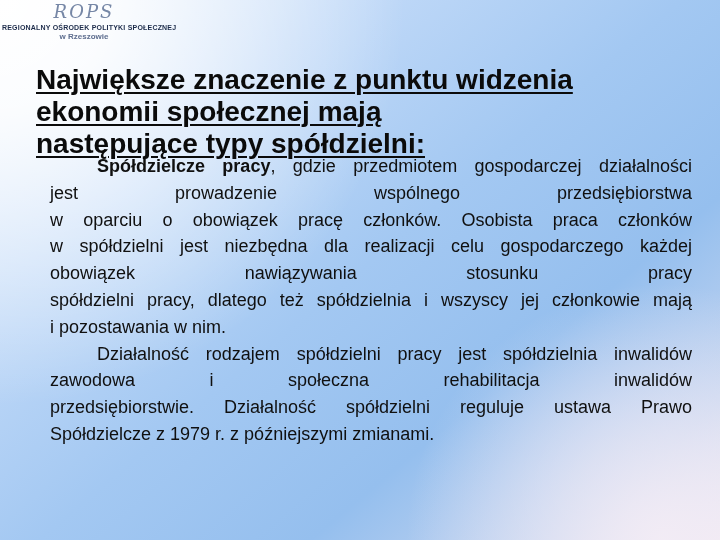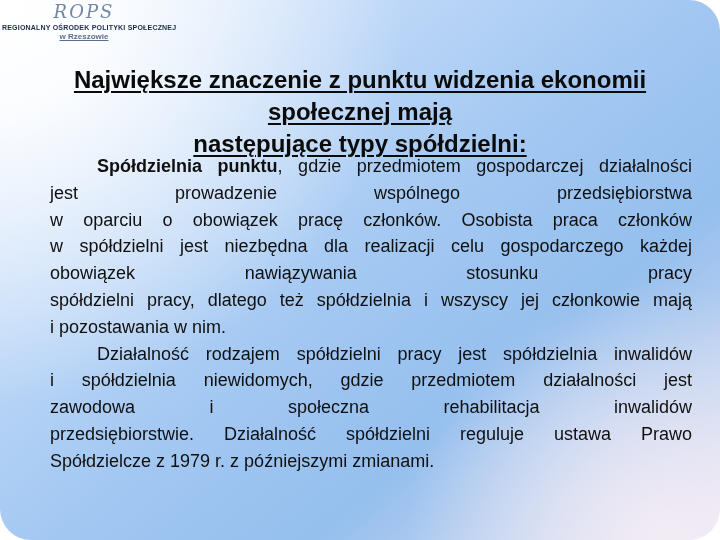--- a/index.html
+++ b/index.html
@@ -5,21 +5,20 @@
   html,body{margin:0;padding:0;}
   .slide{
     position:relative;
     width:720px;height:540px;
     overflow:hidden;
     font-family:"Liberation Sans",sans-serif;
     background:
       radial-gradient(circle at 92% 100%, rgba(243,236,245,.95) 0%, rgba(243,236,245,.6) 12%, rgba(243,236,245,0) 30%),
       radial-gradient(circle at 0% 0%, #ffffff 0%, rgba(255,255,255,.9) 12%, rgba(255,255,255,0) 45%),
       linear-gradient(140deg,#e4eefb 0%,#c2daf8 25%,#a3c8f2 50%,#95bfee 70%,#c3d4f0 88%,#eee7f2 100%);
-    border-radius: 31px;
   }
   .logo{
     position:absolute;top:3px;left:2px;width:164px;
     text-align:center;
   }
   .logo-acronym{
     font-family:"DejaVu Serif",serif;
     font-style:italic;
     font-size:18px;line-height:18px;
     letter-spacing:2px;
@@ -28,26 +27,24 @@
   .logo-name{
     margin-top:3px;
     font-size:7px;font-weight:bold;letter-spacing:.2px;
     white-space:nowrap;
     color:var(--logo-navy,#1c2b4a);
   }
   .logo-city{
     margin-top:1px;
     font-size:8px;font-weight:bold;
     color:var(--logo-city,#5d6d8e);
-    text-decoration:underline;
   }
   .title{
     position:absolute;top:64px;left:36px;right:36px;
-    text-align:center;
-    font-size:24px;font-weight:bold;line-height:32px;
+    font-size:28px;font-weight:bold;line-height:32px;
     color:var(--title-text,#0b0b0b);
   }
   .title-line{
     text-decoration:underline;
     text-decoration-thickness:2px;
     text-underline-offset:3px;
   }
   .body-text{
     position:absolute;top:153px;left:50px;right:28px;
     font-size:18px;line-height:26.8px;
@@ -68,27 +65,26 @@
     <div class="logo-name">REGIONALNY OŚRODEK POLITYKI SPOŁECZNEJ</div>
     <div class="logo-city">w Rzeszowie</div>
   </div>
 
   <div class="title">
     <div><span class="title-line">Największe znaczenie z punktu widzenia ekonomii społecznej mają</span></div>
     <div><span class="title-line">następujące typy spółdzielni:</span></div>
   </div>
 
   <div class="body-text">
-      <div class="line stretch indent"><span class="bold">Spółdzielnia punktu</span>, gdzie przedmiotem gospodarczej działalności</div>
+      <div class="line stretch indent"><span class="bold">Spółdzielcze pracy</span>, gdzie przedmiotem gospodarczej działalności</div>
       <div class="line stretch">jest prowadzenie wspólnego przedsiębiorstwa</div>
       <div class="line stretch">w oparciu o obowiązek pracę członków. Osobista praca członków</div>
       <div class="line stretch">w spółdzielni jest niezbędna dla realizacji celu gospodarczego każdej</div>
       <div class="line stretch">obowiązek nawiązywania stosunku pracy</div>
       <div class="line stretch">spółdzielni pracy, dlatego też spółdzielnia i wszyscy jej członkowie mają</div>
       <div class="line">i pozostawania w nim.</div>
       <div class="line stretch indent">Działalność rodzajem spółdzielni pracy jest spółdzielnia inwalidów</div>
-      <div class="line stretch">i spółdzielnia niewidomych, gdzie przedmiotem działalności jest</div>
       <div class="line stretch">zawodowa i społeczna rehabilitacja inwalidów</div>
       <div class="line stretch">przedsiębiorstwie. Działalność spółdzielni reguluje ustawa Prawo</div>
       <div class="line">Spółdzielcze z 1979 r. z późniejszymi zmianami.</div>
     </div>
 
 </div>
 
 </body></html>

